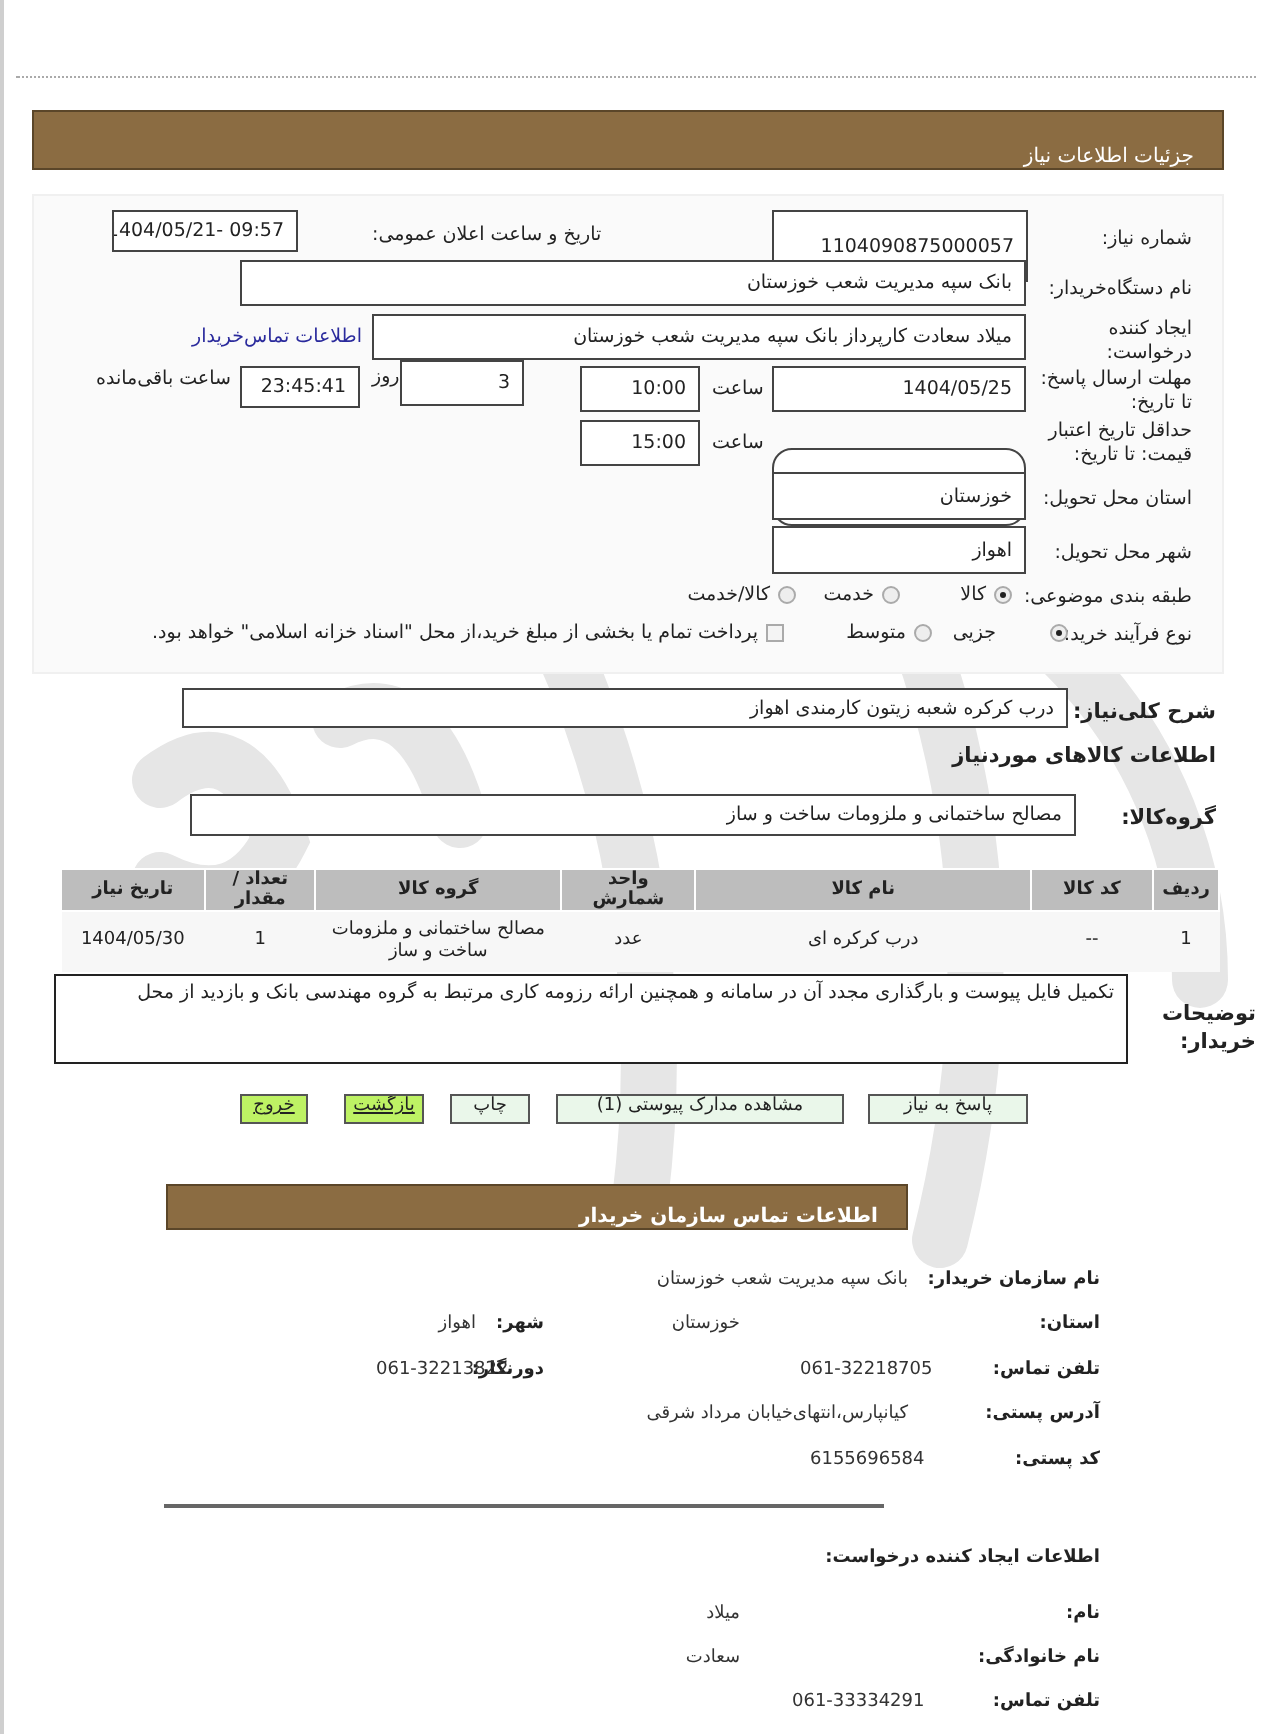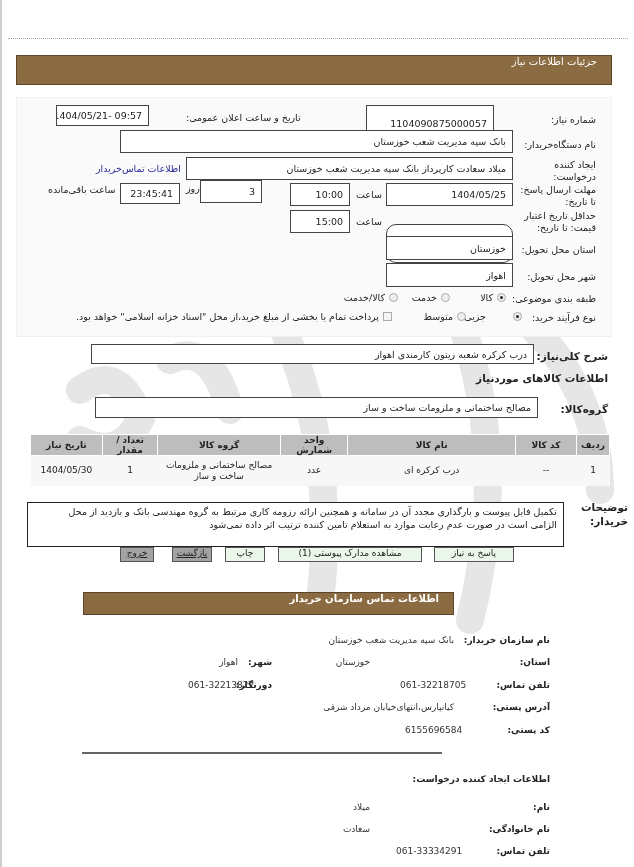--- a/index.html
+++ b/index.html
@@ -1,37 +1,37 @@
 <!DOCTYPE html>
 <html><head>
 <meta charset="utf-8">
 <style>
   * { box-sizing: border-box; margin: 0; padding: 0; }
   html, body { width: 634px; height: 867px; background: #ffffff; overflow: hidden; }
   body { font-family: "DejaVu Sans", sans-serif; font-size: 10px; color: #222; position: relative; direction: rtl; }
   .abs { position: absolute; }
   .left-edge { position: absolute; left: 0; top: 0; width: 2px; height: 867px; background: #cfcfcf; }
   .dotted { position: absolute; left: 8px; right: 6px; top: 38px; border-top: 1px dotted #aaa; }
-  .section-bar { position: absolute; background: #8b6c42; color: #fff; border: 1px solid #5b4629; font-size: 10px; padding-right: 14px; display: flex; align-items: flex-start; }
+  .section-bar { position: absolute; background: #8b6c42; color: #fff; border: 1px solid #5b4629; font-size: 10px; padding-right: 14px; display: flex; align-items: flex-end; }
   .panel { position: absolute; left: 16px; top: 97px; width: 596px; height: 240px; background: #fafafa; border: 1px solid #f0f0f0; }
   .lbl { position: absolute; font-size: 9.5px; color: #222; text-align: right; white-space: nowrap; line-height: 12px; }
   .box { position: absolute; border: 1px solid #444; background: #fff; font-size: 9.5px; padding: 0 6px; display: flex; align-items: center; white-space: nowrap; overflow: hidden; }
   .box.num { direction: ltr; justify-content: flex-end; }
   .link { color: #2a2a9c; }
   .radio { display: inline-block; width: 9px; height: 9px; border-radius: 50%; border: 1px solid #aaa; background: #eee; vertical-align: middle; position: relative; }
   .radio.on::after { content: ""; position: absolute; left: 2px; top: 2px; width: 3px; height: 3px; border-radius: 50%; background: #222; }
   .check { display: inline-block; width: 9px; height: 9px; border: 1px solid #aaa; background: #f4f4f4; vertical-align: middle; }
   .opt { position: absolute; font-size: 9.5px; display: flex; align-items: center; gap: 4px; white-space: nowrap; }
   .bold { font-weight: bold; }
   table.items { position: absolute; left: 30px; top: 434px; width: 580px; border-collapse: collapse; font-size: 9px; }
   table.items th { background: #bdbdbd; color: #222; font-weight: bold; height: 19px; border: 1px solid #fff; padding: 0 4px; }
   table.items td { background: #f7f7f7; text-align: center; height: 30px; padding: 0 4px; line-height: 11px; }
   .btn { position: absolute; height: 15px; border: 1px solid #555; font-size: 9px; display: flex; align-items: flex-start; justify-content: center; line-height: 10px; overflow: hidden; }
   .btn.green { background: #eaf7ea; }
-  .btn.red { background: #a3a3a3; text-decoration: underline; }
+  .btn.red { background: #bef264; text-decoration: underline; }
   .clbl { position: absolute; font-size: 9px; font-weight: bold; color: #222; white-space: nowrap; }
   .cval { position: absolute; font-size: 9px; color: #333; white-space: nowrap; }
   .cval.ltr { direction: ltr; }
   .hr { position: absolute; left: 82px; width: 360px; top: 752px; border-top: 2px solid #666; }
   .watermark { position: absolute; left: 40px; top: 240px; width: 580px; height: 420px; pointer-events: none; }
 </style>
 </head>
 <body>
 
 <div class="left-edge"></div>
@@ -47,21 +47,21 @@
   </g>
 </svg>
 
 <div class="section-bar" style="left:16px; top:55px; width:596px; height:30px;">
   <span>جزئیات اطلاعات نیاز</span>
 </div>
 
 <div class="panel"></div>
 
 <div class="lbl" style="right:38px; top:114px;">شماره نیاز:</div>
-<div class="box num" style="left:366px; top:105px; width:128px; height:36px;">1104090875000057</div>
+<div class="box num" style="left:386px; top:105px; width:128px; height:36px;">1104090875000057</div>
 <div class="lbl" style="left:186px; top:112px;">تاریخ و ساعت اعلان عمومی:</div>
 <div class="box num" style="left:56px; top:105px; width:93px; height:21px;">1404/05/21- 09:57</div>
 
 <div class="lbl" style="right:38px; top:139px;">نام دستگاه‌خریدار:</div>
 <div class="box" style="left:120px; top:130px; width:393px; height:23px;">بانک سپه مدیریت شعب خوزستان</div>
 
 <div class="lbl" style="right:38px; top:159px; width:70px; white-space:normal;">ایجاد کننده درخواست:</div>
 <div class="box" style="left:186px; top:157px; width:327px; height:23px;">میلاد سعادت کارپرداز بانک سپه مدیریت شعب خوزستان</div>
 <div class="lbl link" style="left:96px; top:163px;">اطلاعات تماس‌خریدار</div>
 
@@ -93,21 +93,21 @@
 <div class="opt" style="right:184px; top:292px;">
   <span class="radio"></span>
   <span>خدمت</span>
 </div>
 <div class="opt" style="right:236px; top:292px;">
   <span class="radio"></span>
   <span>کالا/خدمت</span>
 </div>
 
 <div class="lbl" style="right:38px; top:312px;">نوع فرآیند خرید:</div>
-<div class="opt" style="right:112px; top:311px;gap:27px;">
+<div class="opt" style="right:100px; top:311px;gap:27px;">
   <span class="radio on"></span>
   <span>جزیی</span>
 </div>
 <div class="opt" style="right:168px; top:311px;">
   <span class="radio"></span>
   <span>متوسط</span>
 </div>
 <div class="opt" style="right:242px; top:311px;">
   <span class="check"></span>
   <span>پرداخت تمام یا بخشی از مبلغ خرید،از محل "اسناد خزانه اسلامی" خواهد بود.</span>
@@ -140,23 +140,22 @@
       <td>درب کرکره ای</td>
       <td>عدد</td>
       <td>مصالح ساختمانی و ملزومات ساخت و ساز</td>
       <td>1</td>
       <td>1404/05/30</td>
     </tr>
   </tbody>
 </table>
 
 <div class="lbl bold" style="right:6px; top:500px; width:40px; white-space:normal; font-size:10.5px; line-height:14px;">توضیحات خریدار:</div>
-<div class="abs" style="left:27px; top:502px; width:537px; height:45px; border:1px solid #222; background:#fff; padding:2px 6px; font-size:9.5px; line-height:13px; text-align:right;">
+<div class="abs" style="left:27px; top:487px; width:537px; height:45px; border:1px solid #222; background:#fff; padding:2px 6px; font-size:9.5px; line-height:13px; text-align:right;">
   <div style="white-space:nowrap;">تکمیل فایل پیوست و بارگذاری مجدد آن در سامانه و همچنین ارائه رزومه کاری مرتبط به گروه مهندسی بانک و بازدید از محل</div>
-  <div style="white-space:nowrap;">الزامی است در صورت عدم رعایت موارد به استعلام تامین کننده ترتیب اثر داده نمی‌شود</div>
 </div>
 
 <div class="btn green" style="left:434px; top:547px; width:80px;">پاسخ به نیاز</div>
 <div class="btn green" style="left:278px; top:547px; width:144px;">مشاهده مدارک پیوستی (1)</div>
 <div class="btn green" style="left:225px; top:547px; width:40px;">چاپ</div>
 <div class="btn red" style="left:172px; top:547px; width:40px;">بازگشت</div>
 <div class="btn red" style="left:120px; top:547px; width:34px;">خروج</div>
 
 <div class="section-bar" style="left:83px; top:592px; width:371px; height:23px; font-weight:bold;padding-left:23px;">
   <span>اطلاعات تماس سازمان خریدار</span>

